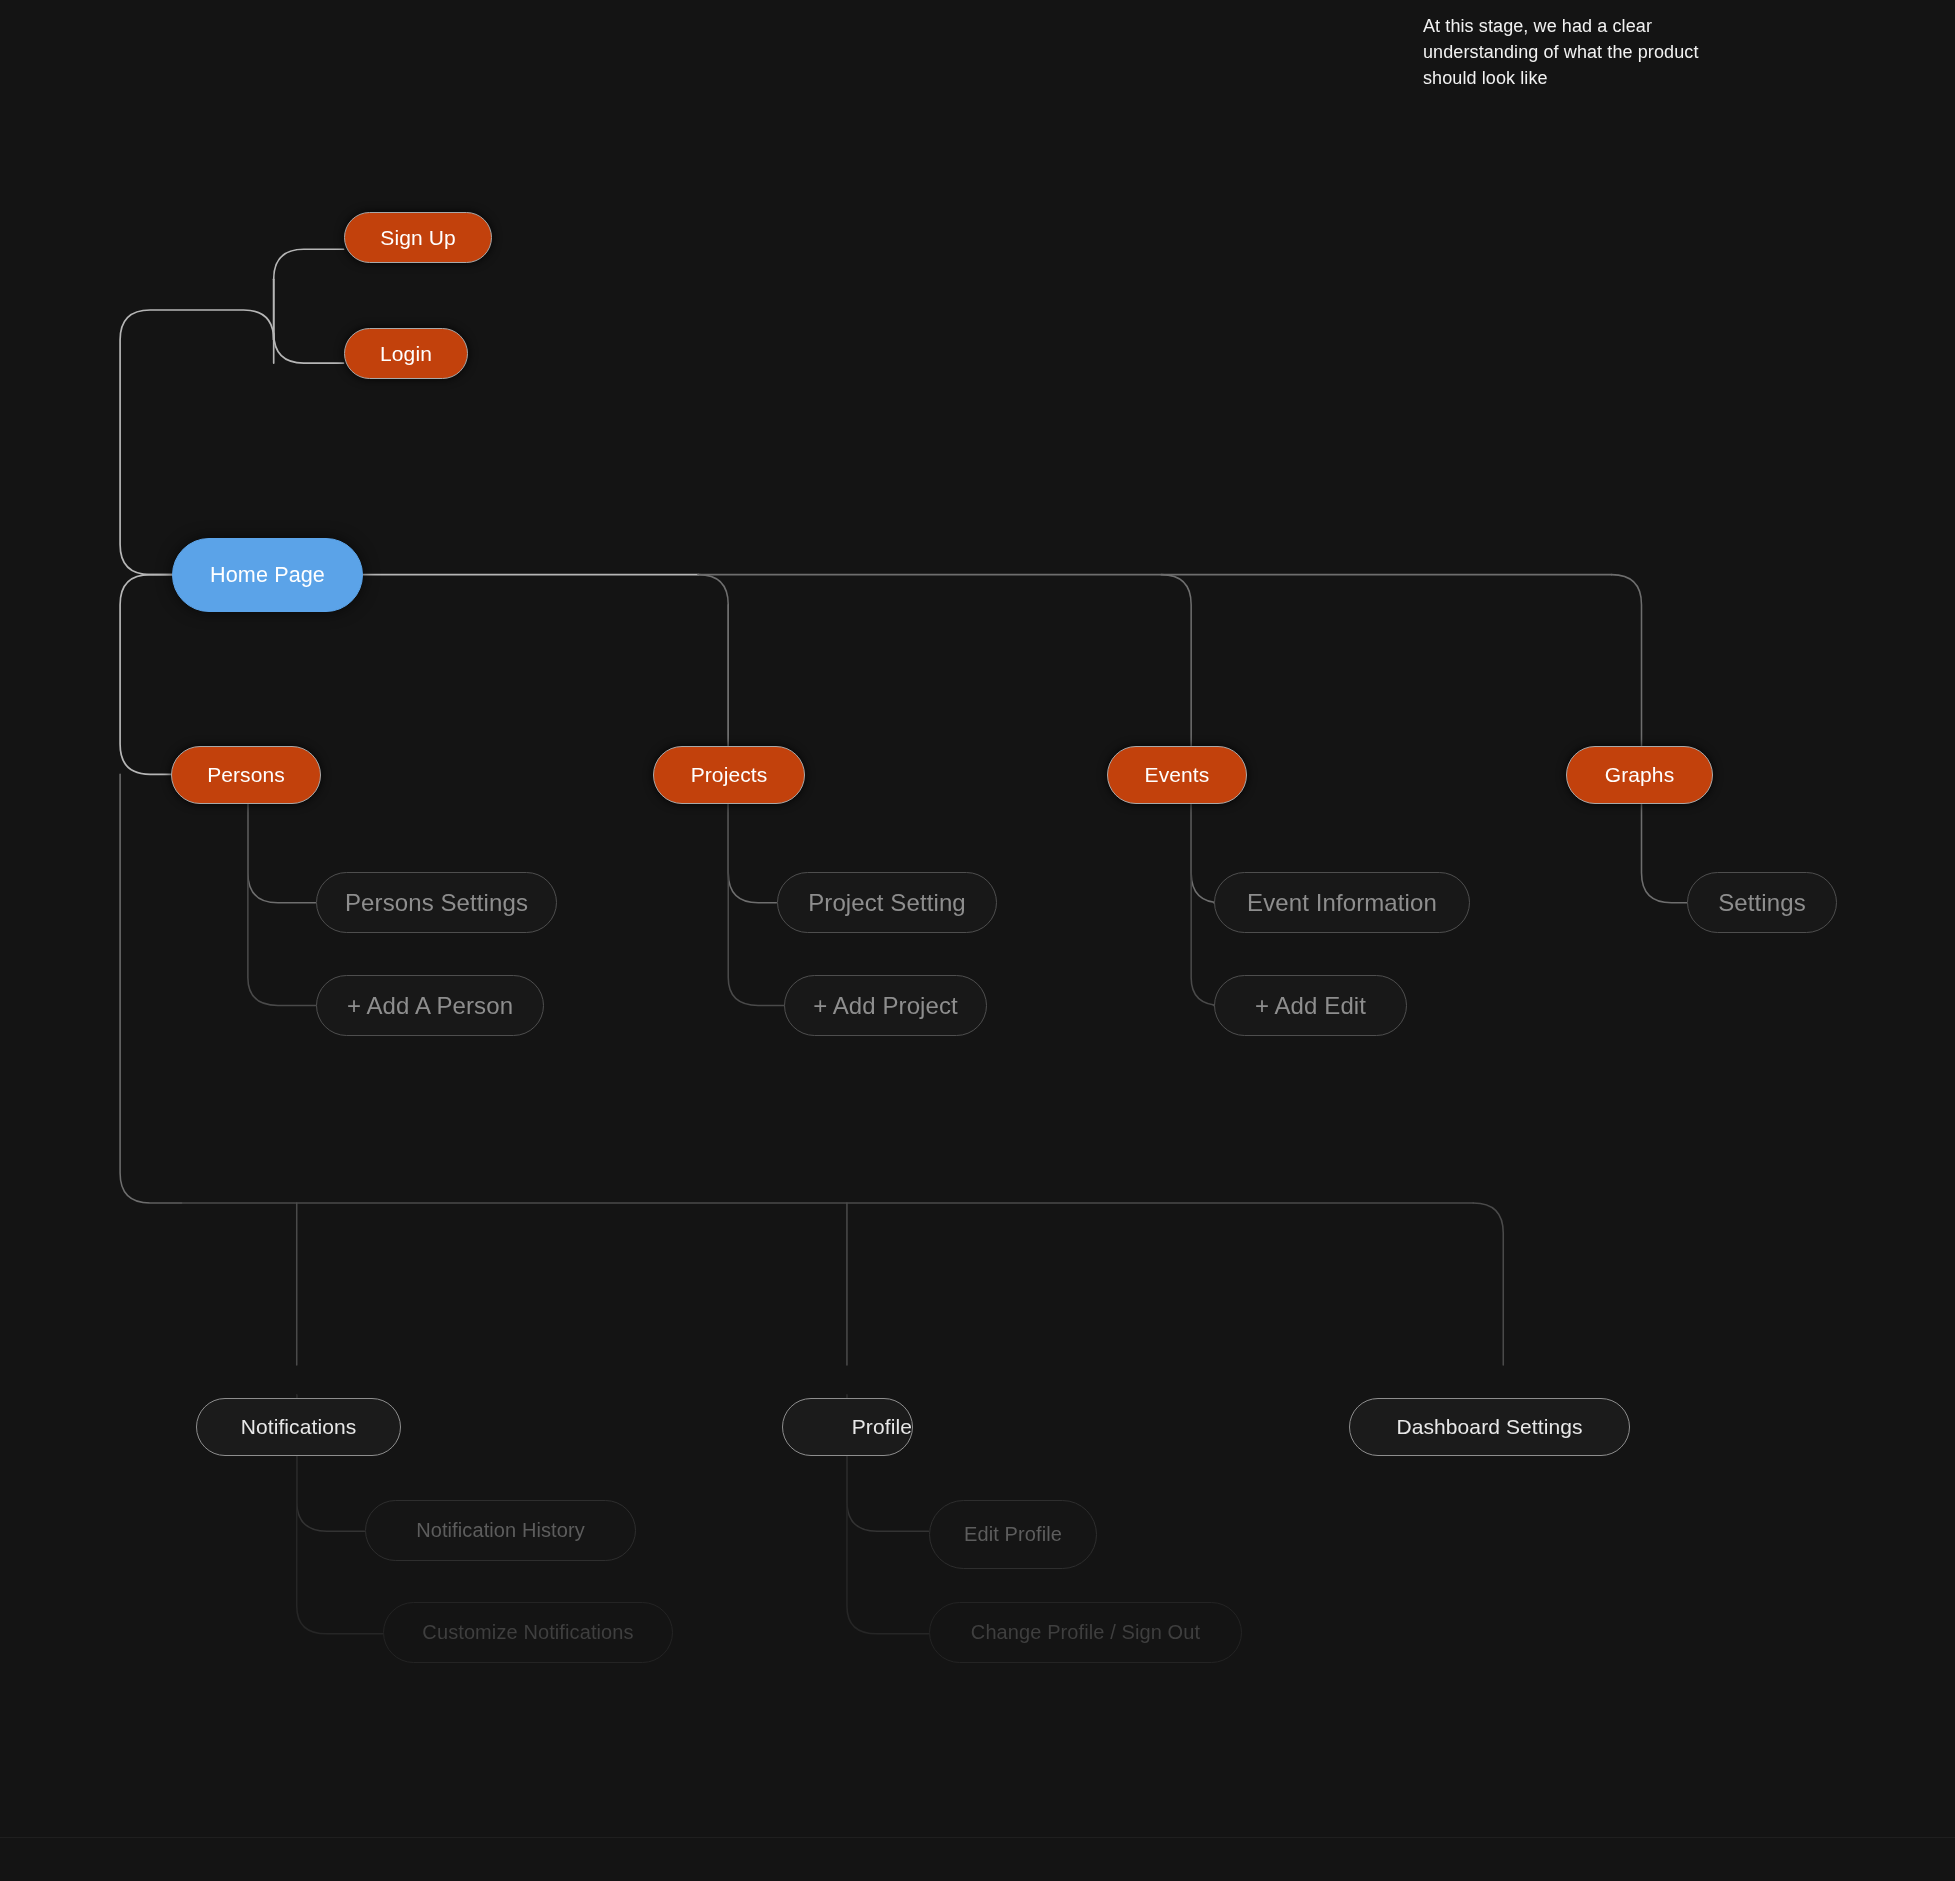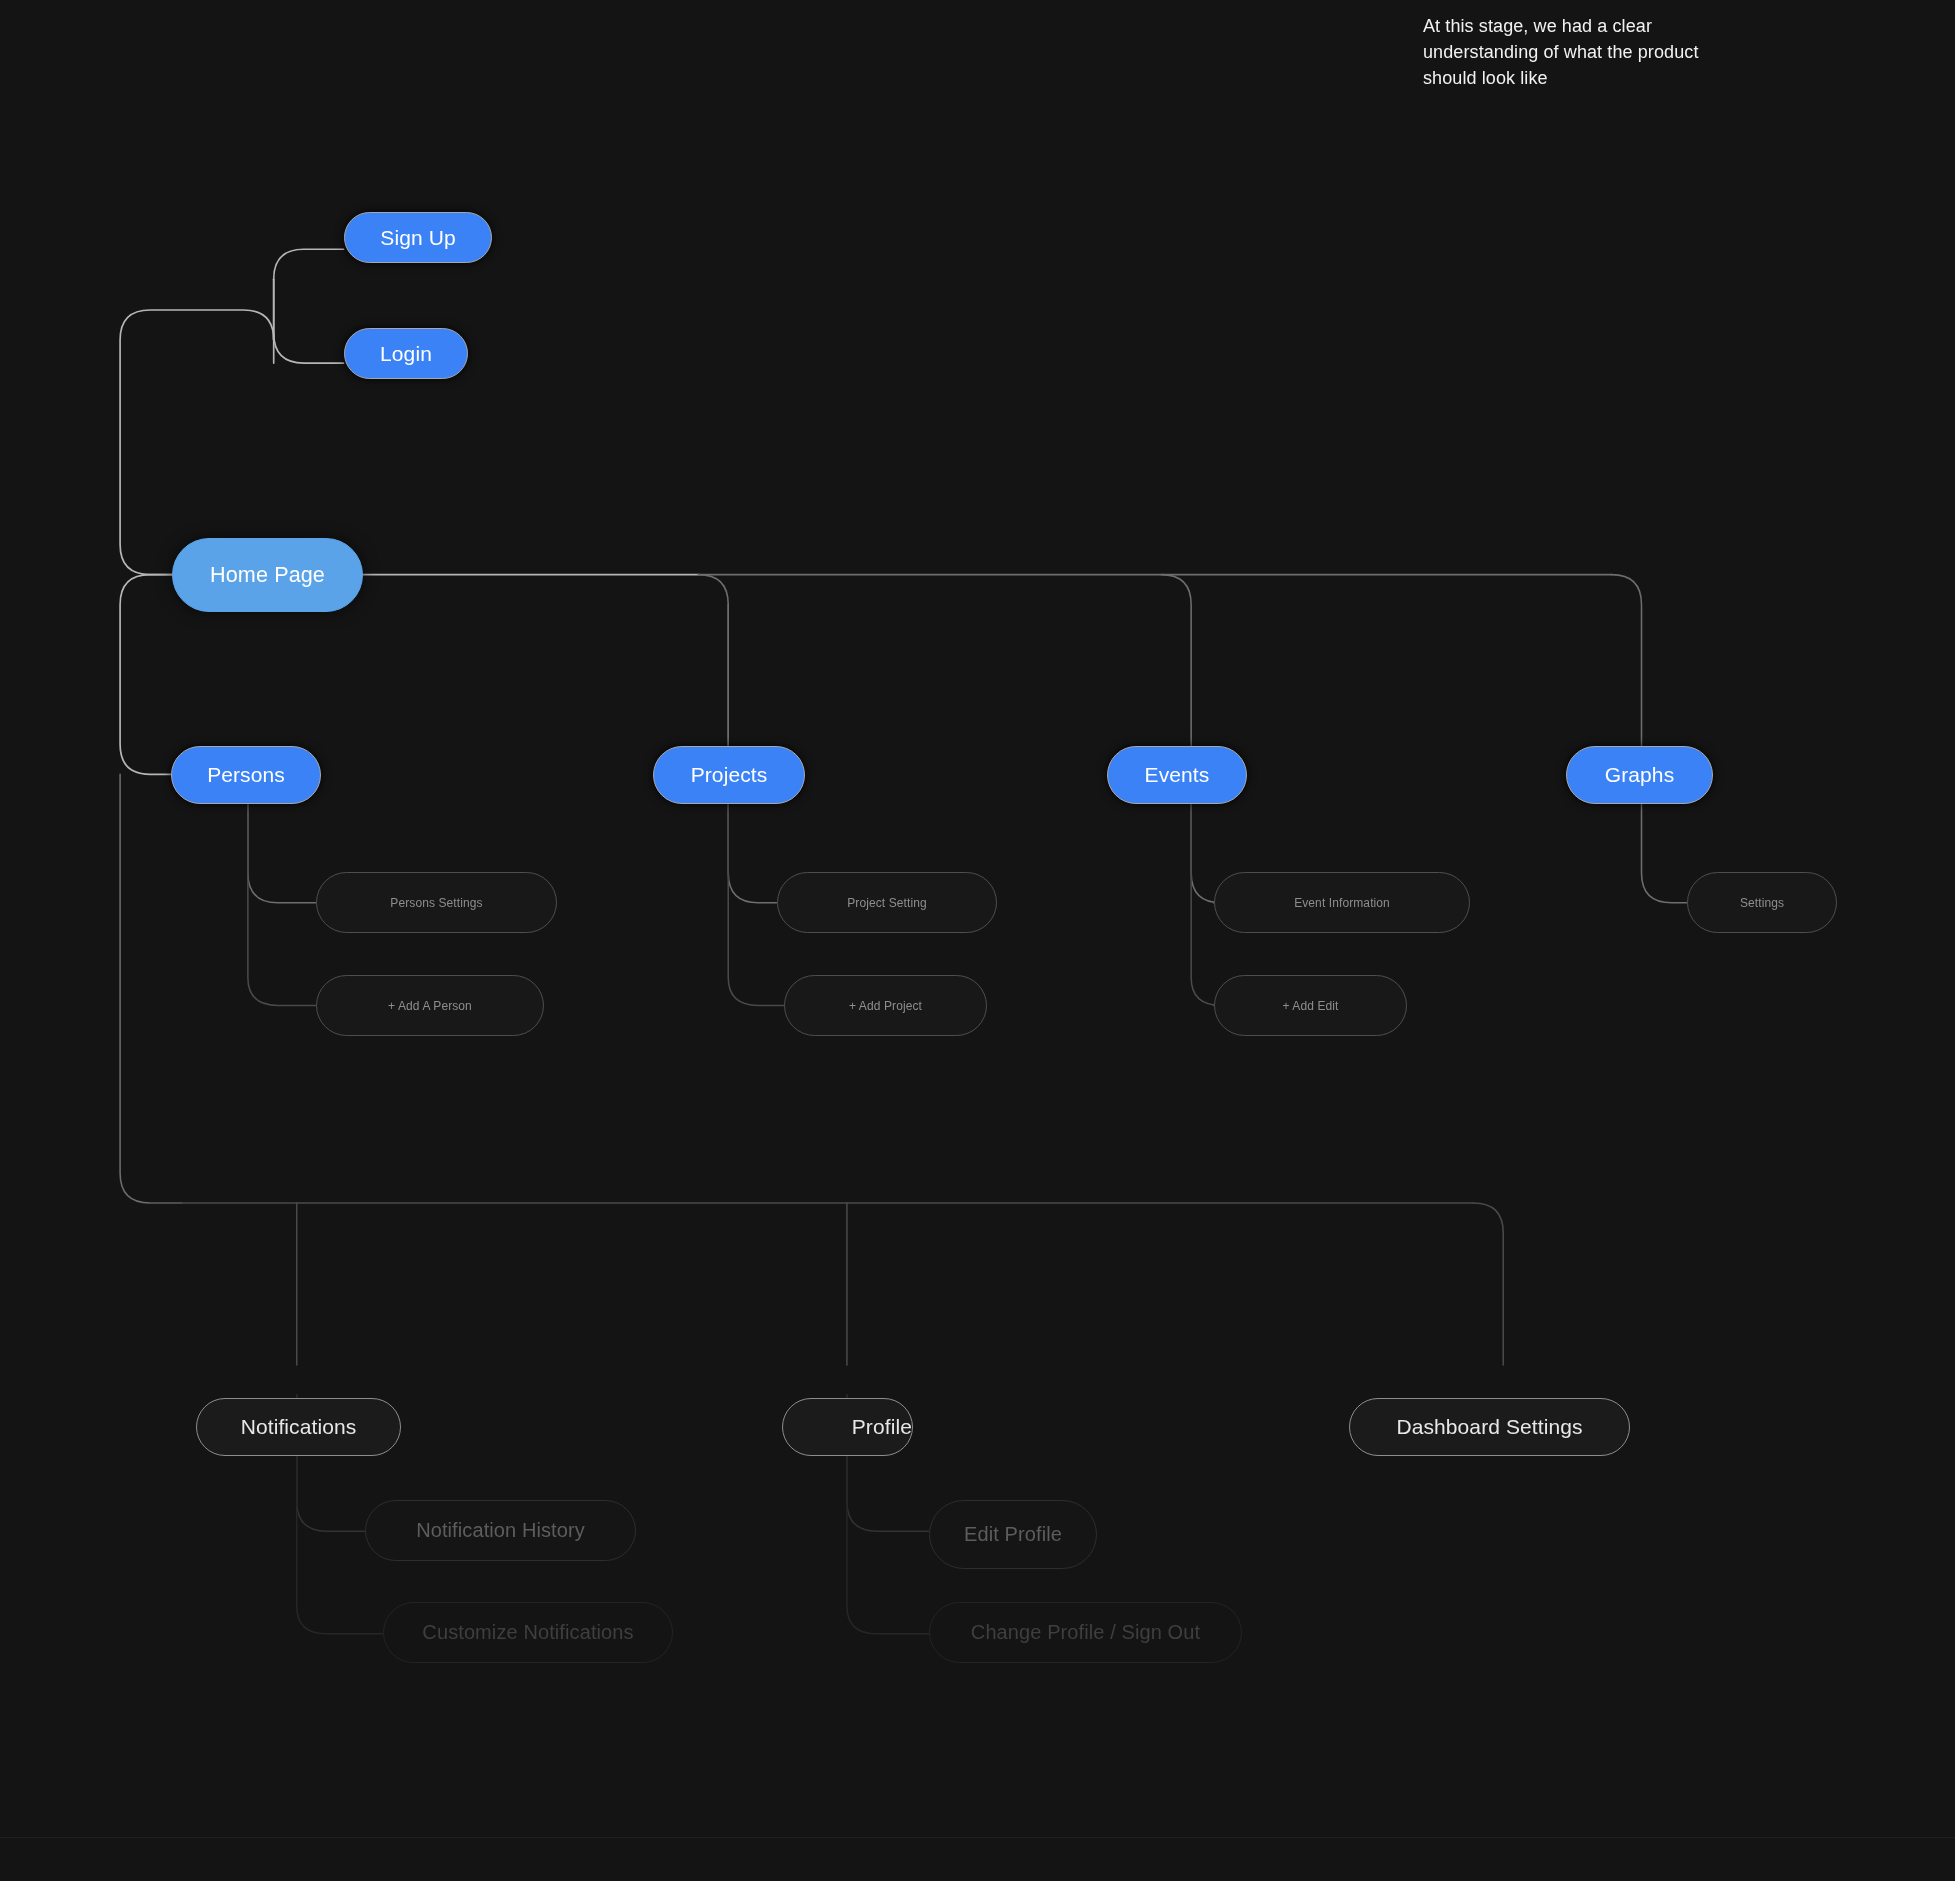--- a/index.html
+++ b/index.html
@@ -24,40 +24,40 @@
   .node{
     position:absolute;
     box-sizing:border-box;
     display:flex;align-items:center;justify-content:center;
     border-radius:698px;
     white-space:nowrap;
     letter-spacing:0.1px;
   }
   
   .t1{
-    background:#3b82f6;
+    background:#c2410c;
     border:1.4px solid #a8a8a8;
     color:#ffffff;
     font-size:21px;
     box-shadow:0 0 9.8px rgba(0,0,0,.85);
   }
   
   .t-home{
     background:#5BA3E8;
     border:1.4px solid #5BA3E8;
     color:#ffffff;
     font-size:21.6px;
     box-shadow:0 0 15.4px rgba(0,0,0,.6);
   }
   
   .t2{
     background:#181818;
     border:1.4px solid #4e4e4e;
     color:#8e8e8e;
-    font-size:12px;
+    font-size:24px;
   }
   
   .t1b{
     background:#1b1b1b;
     border:1.4px solid #8e8e8e;
     color:#e8e8e8;
     font-size:21px;
     margin-top:24px;
   }
   

